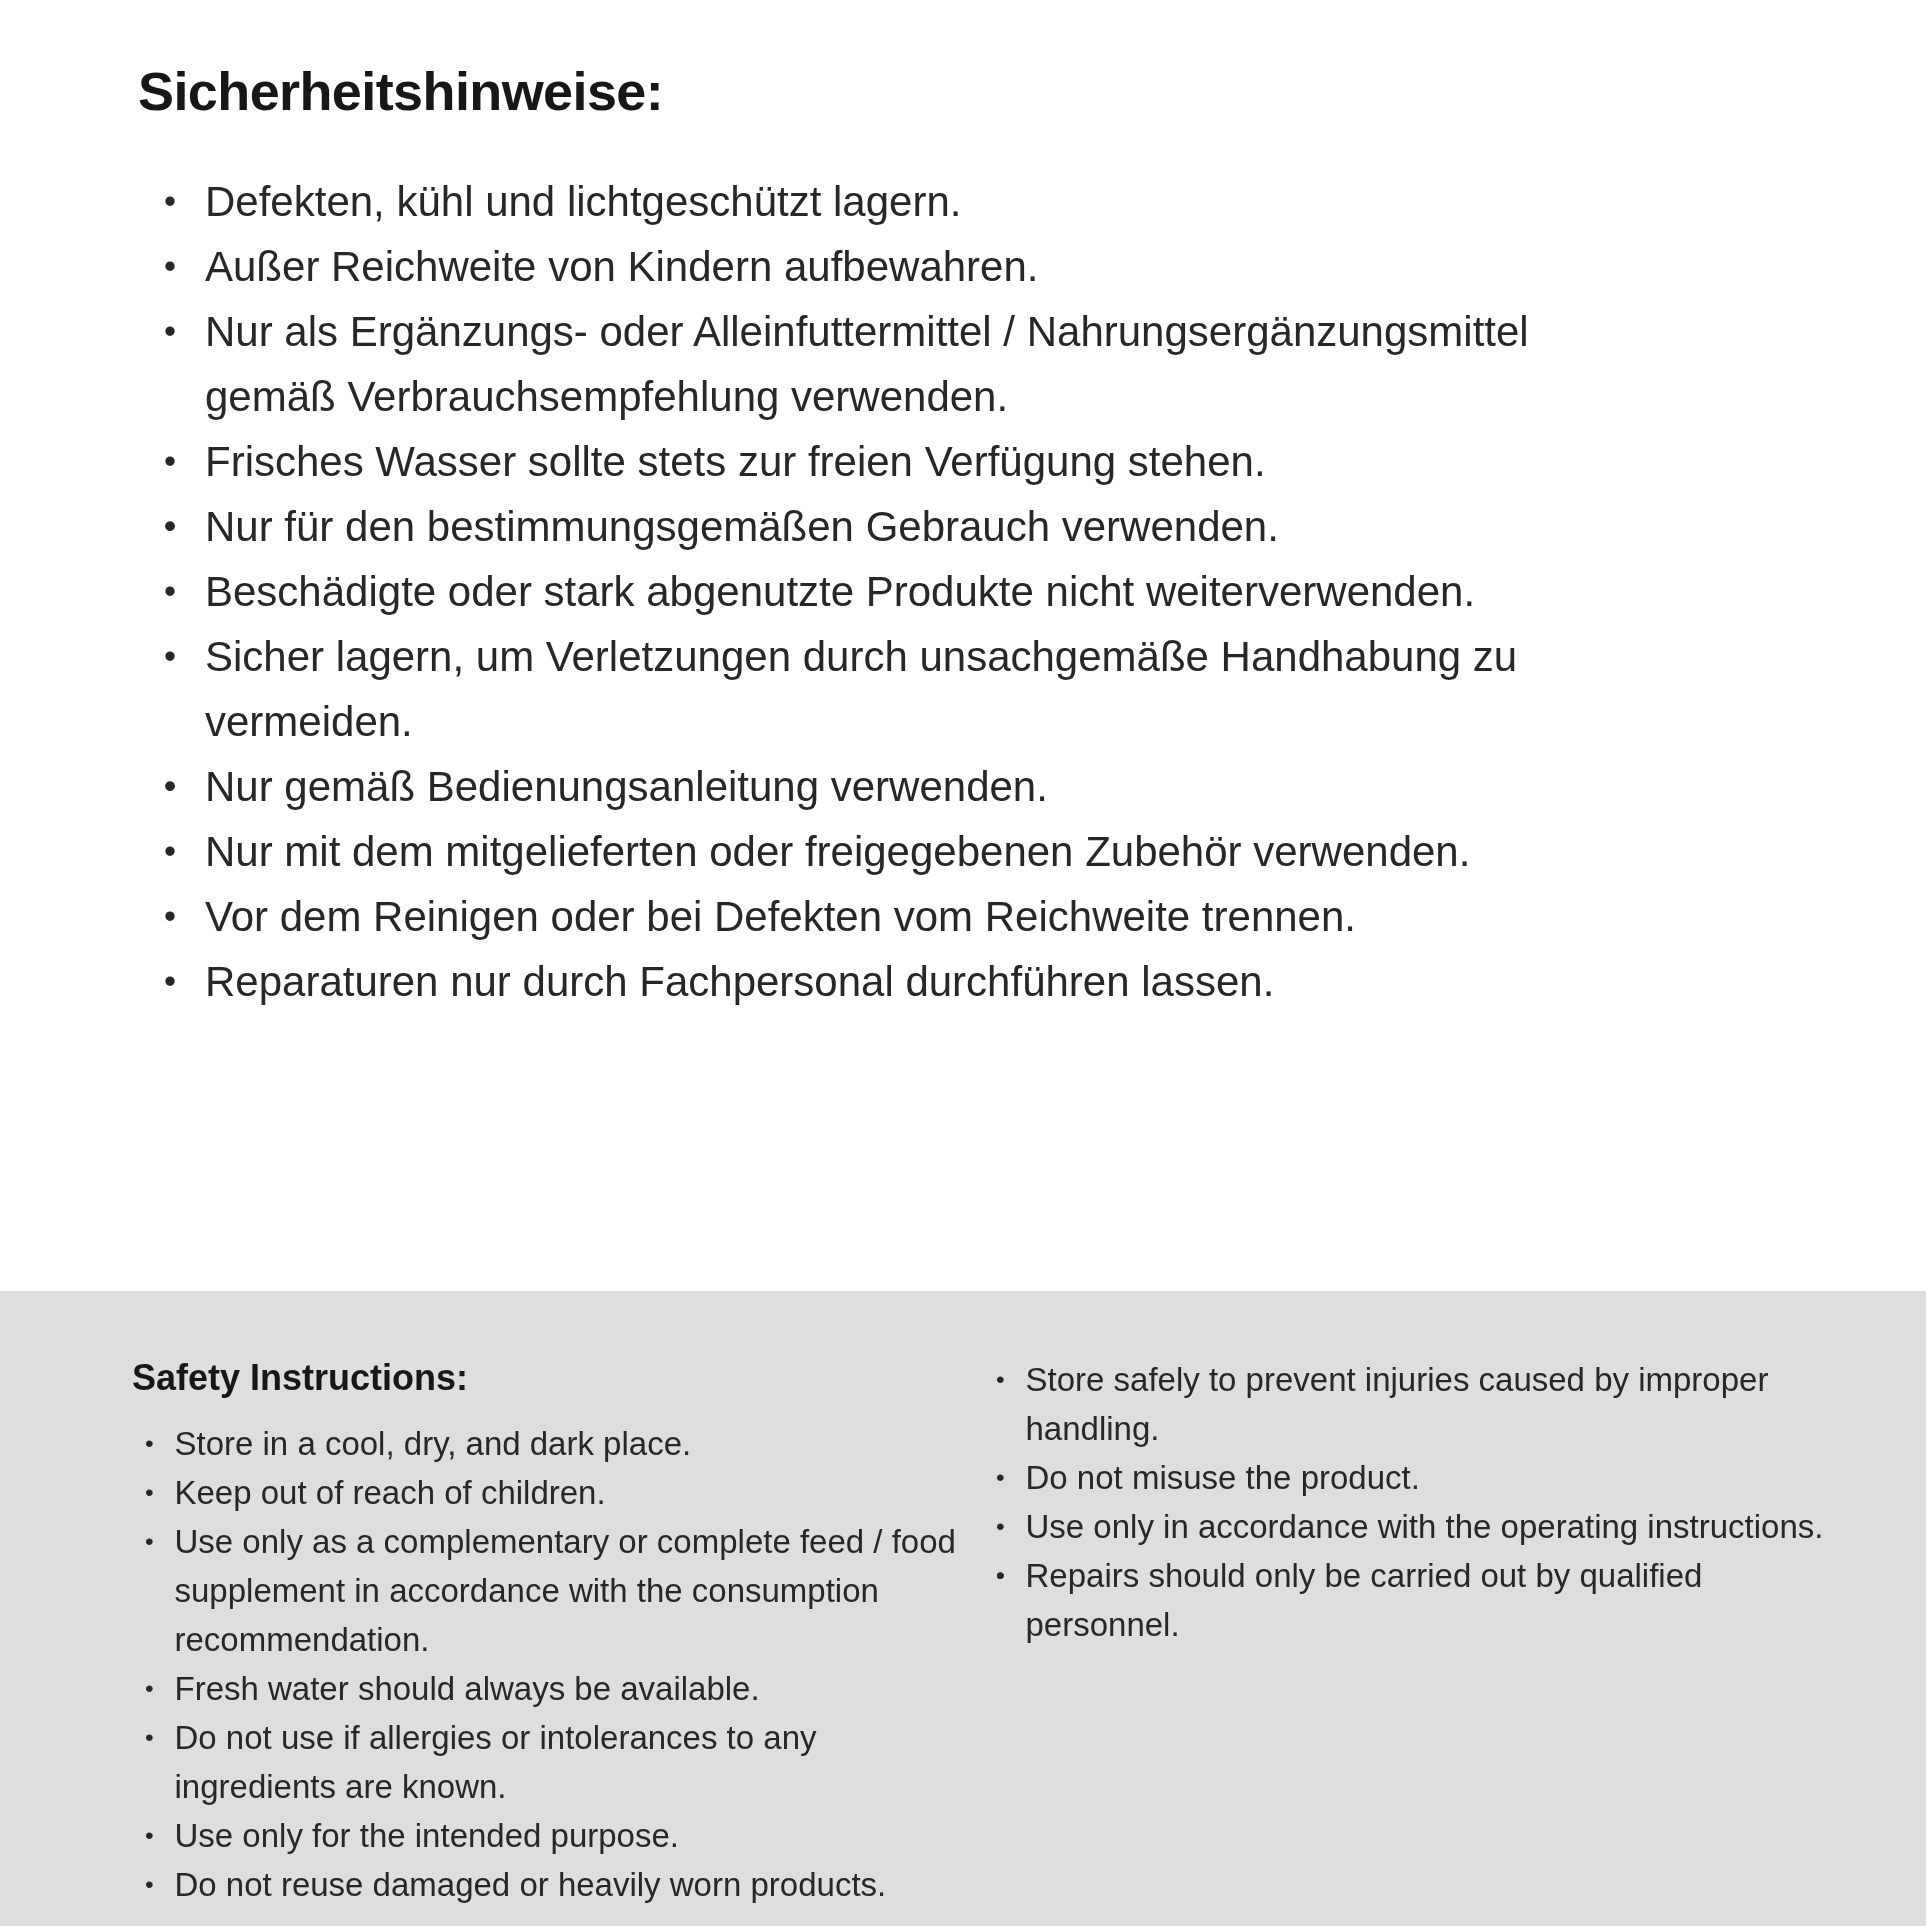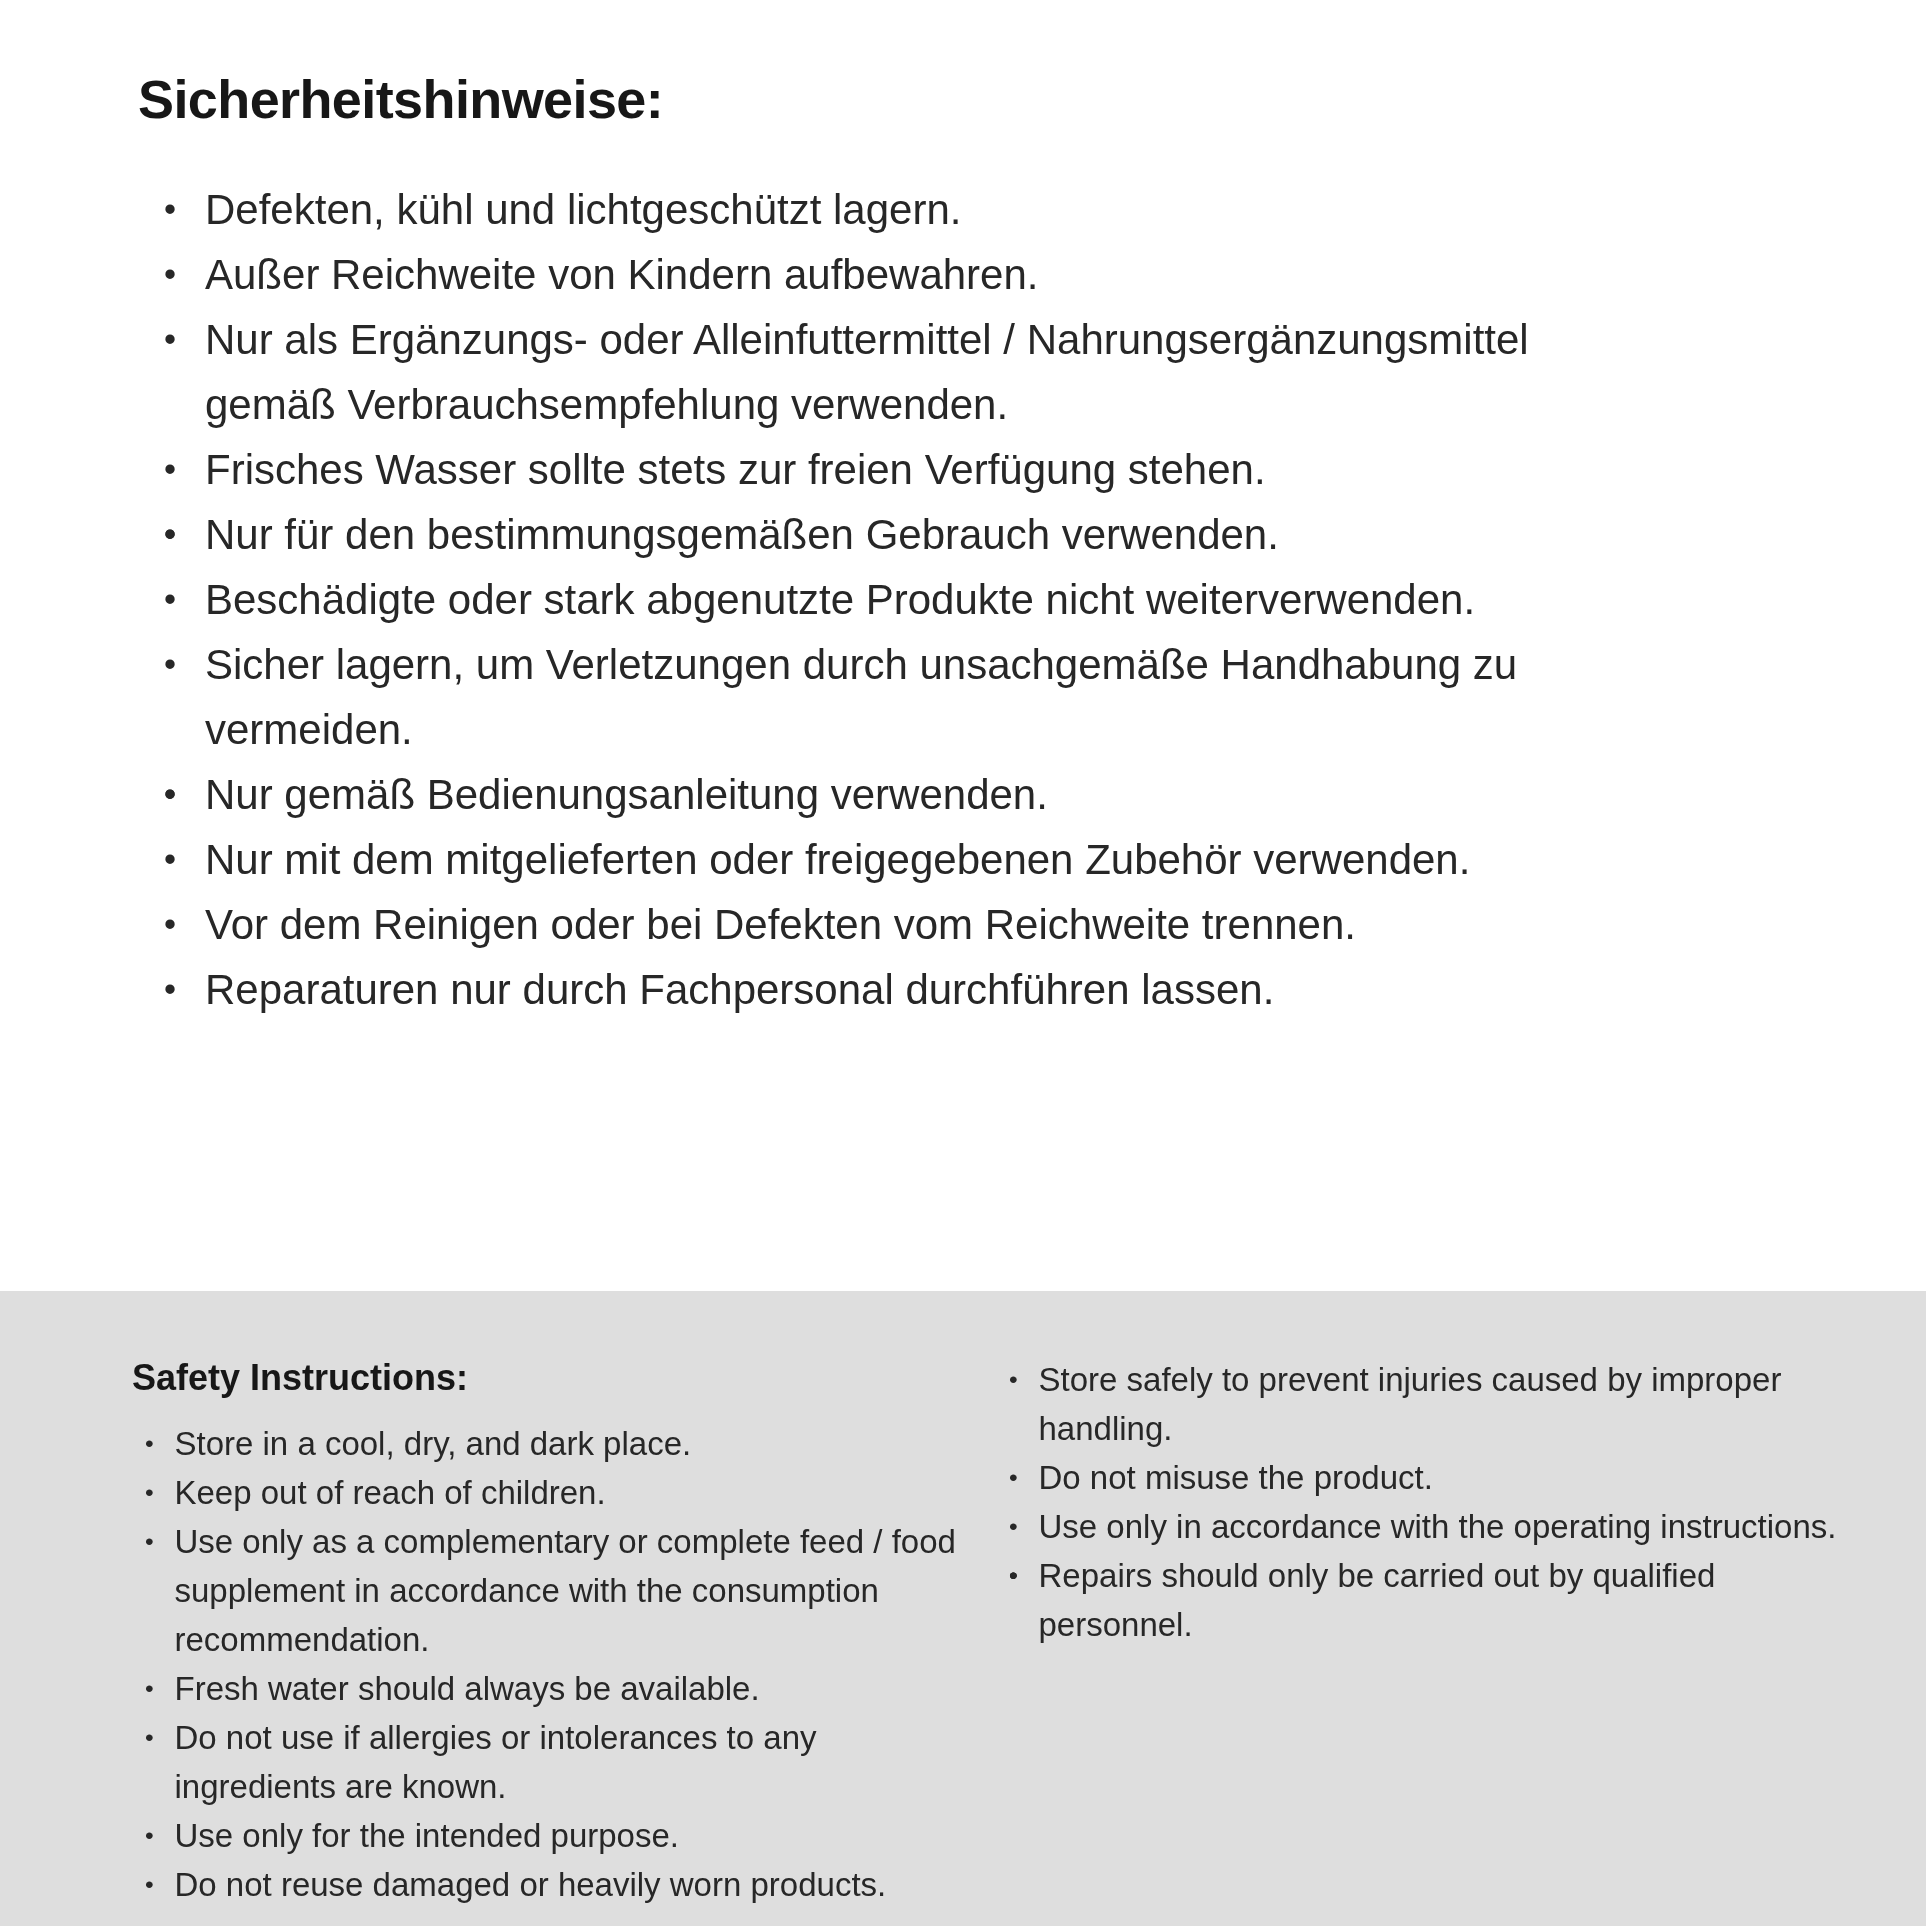--- a/index.html
+++ b/index.html
@@ -11,21 +11,21 @@
     font-family:"Liberation Sans", sans-serif;
     color:#262626;
   }
   ul{list-style:none;margin:0;padding:0;}
   li{position:relative;}
   .bullet{position:absolute;left:0;top:0;}
 
   
   .de{padding:55px 0 0 138px;}
   .de h1{
-    margin:12px 0 45px 0;
+    margin:4px 0 45px 0;
     font-size:54px;
     line-height:1.2;
     font-weight:700;
     color:#171717;
     letter-spacing:-0.6px;
   }
   .de-list{
     width:1477px;
     font-size:42px;
     line-height:65px;
@@ -34,21 +34,20 @@
   .de-list li{padding-left:67px;}
   .de-list .bullet{left:26px;font-size:0.82em;}
 
   
   .en{
     position:absolute;
     left:0;right:0;top:1291px;bottom:0;
     background:#dedede;
     padding:64px 45px 0 132px;
     display:flex;
-    gap:13px;
     align-items:flex-start;
     box-sizing:border-box;
   }
   .col{box-sizing:border-box;}
   .col-left{width:864px;}
   .col-right{width:864px;}
   .en h2{
     margin:0 0 19px 0;
     font-size:36px;
     line-height:1.25;

